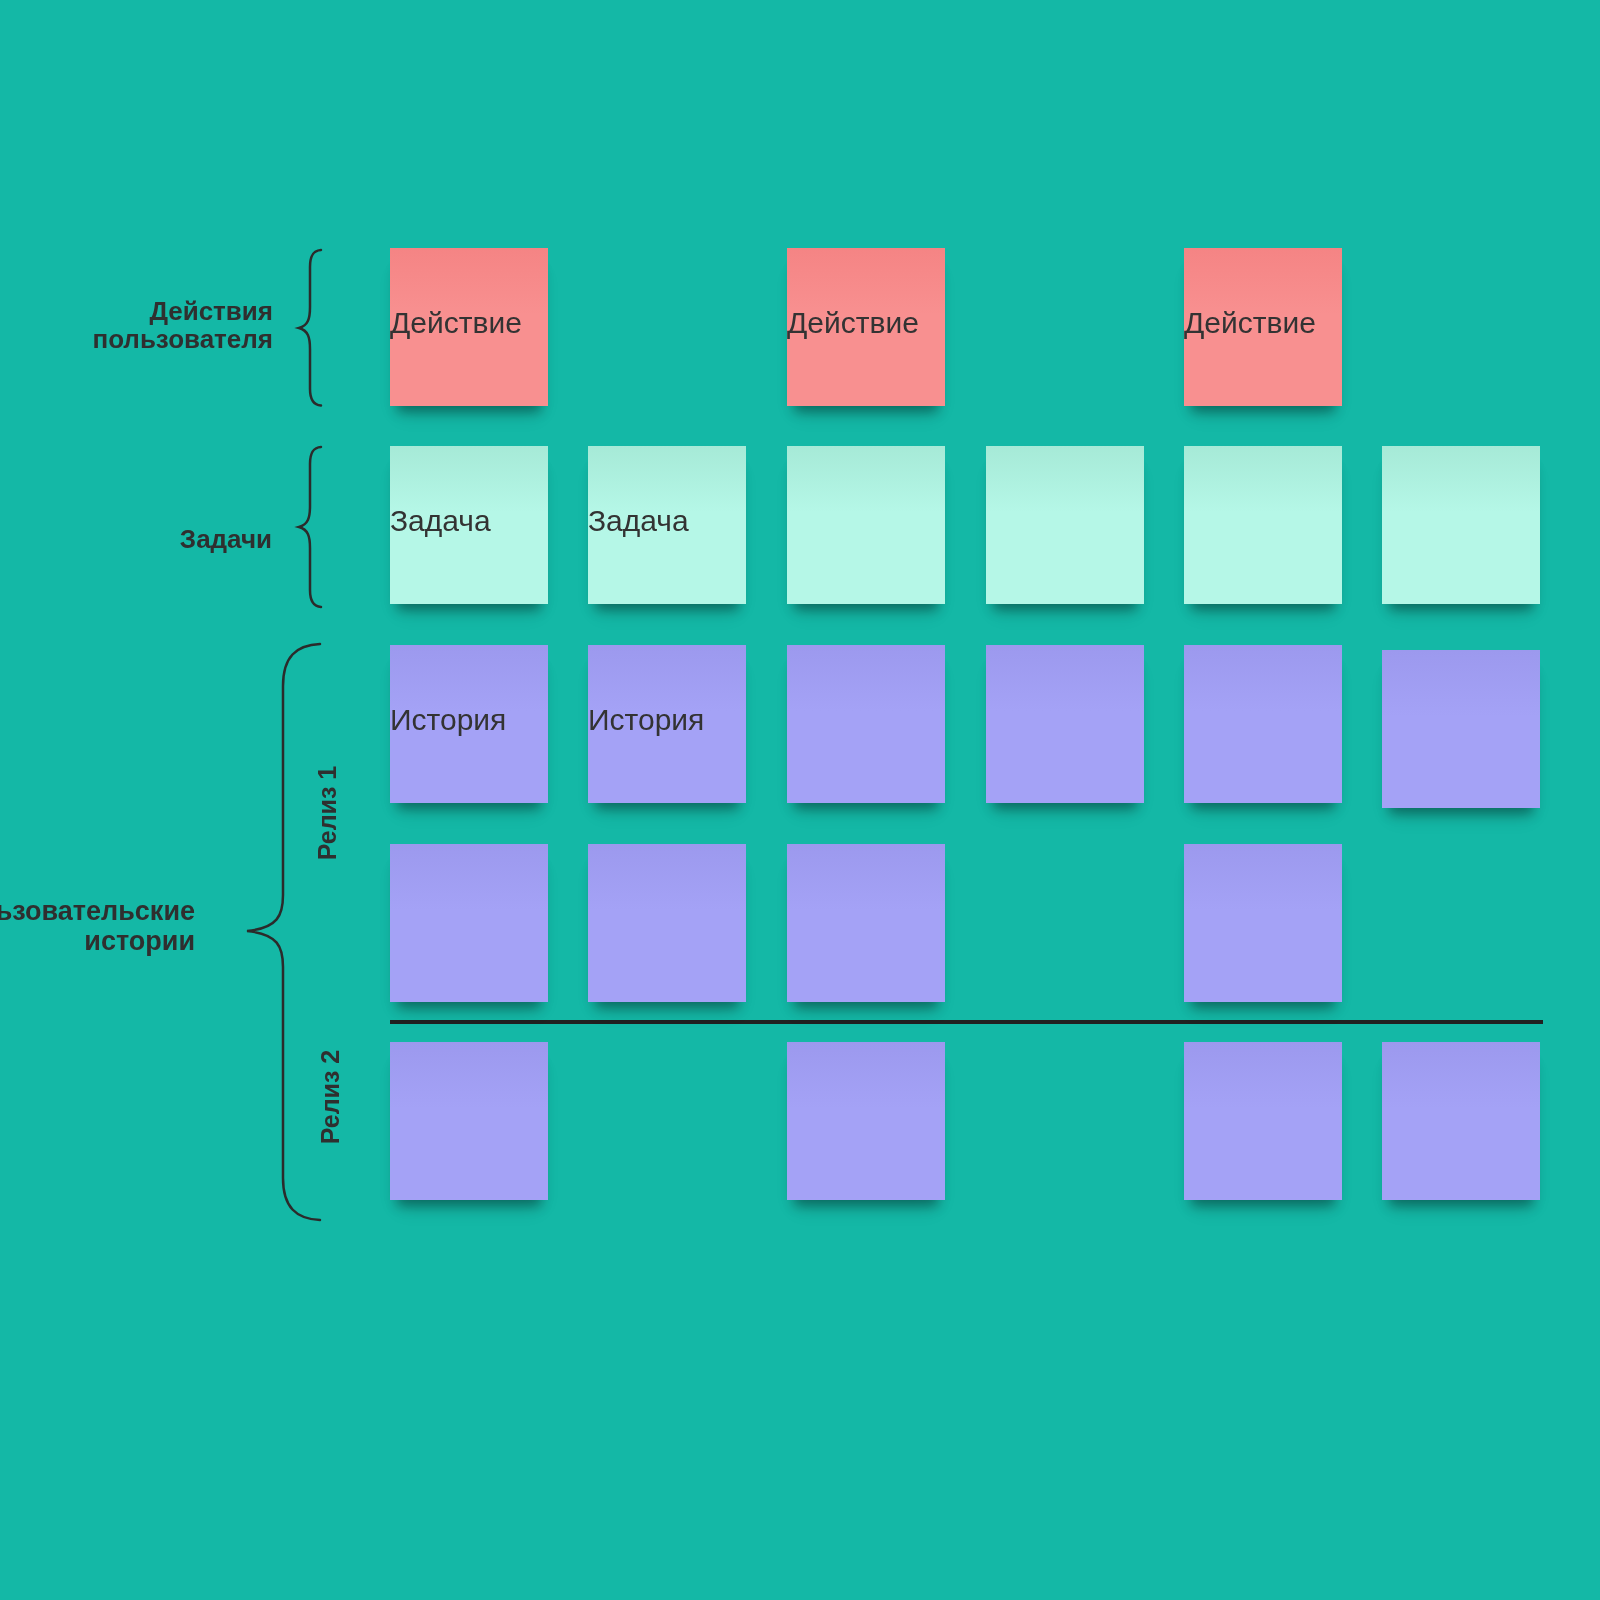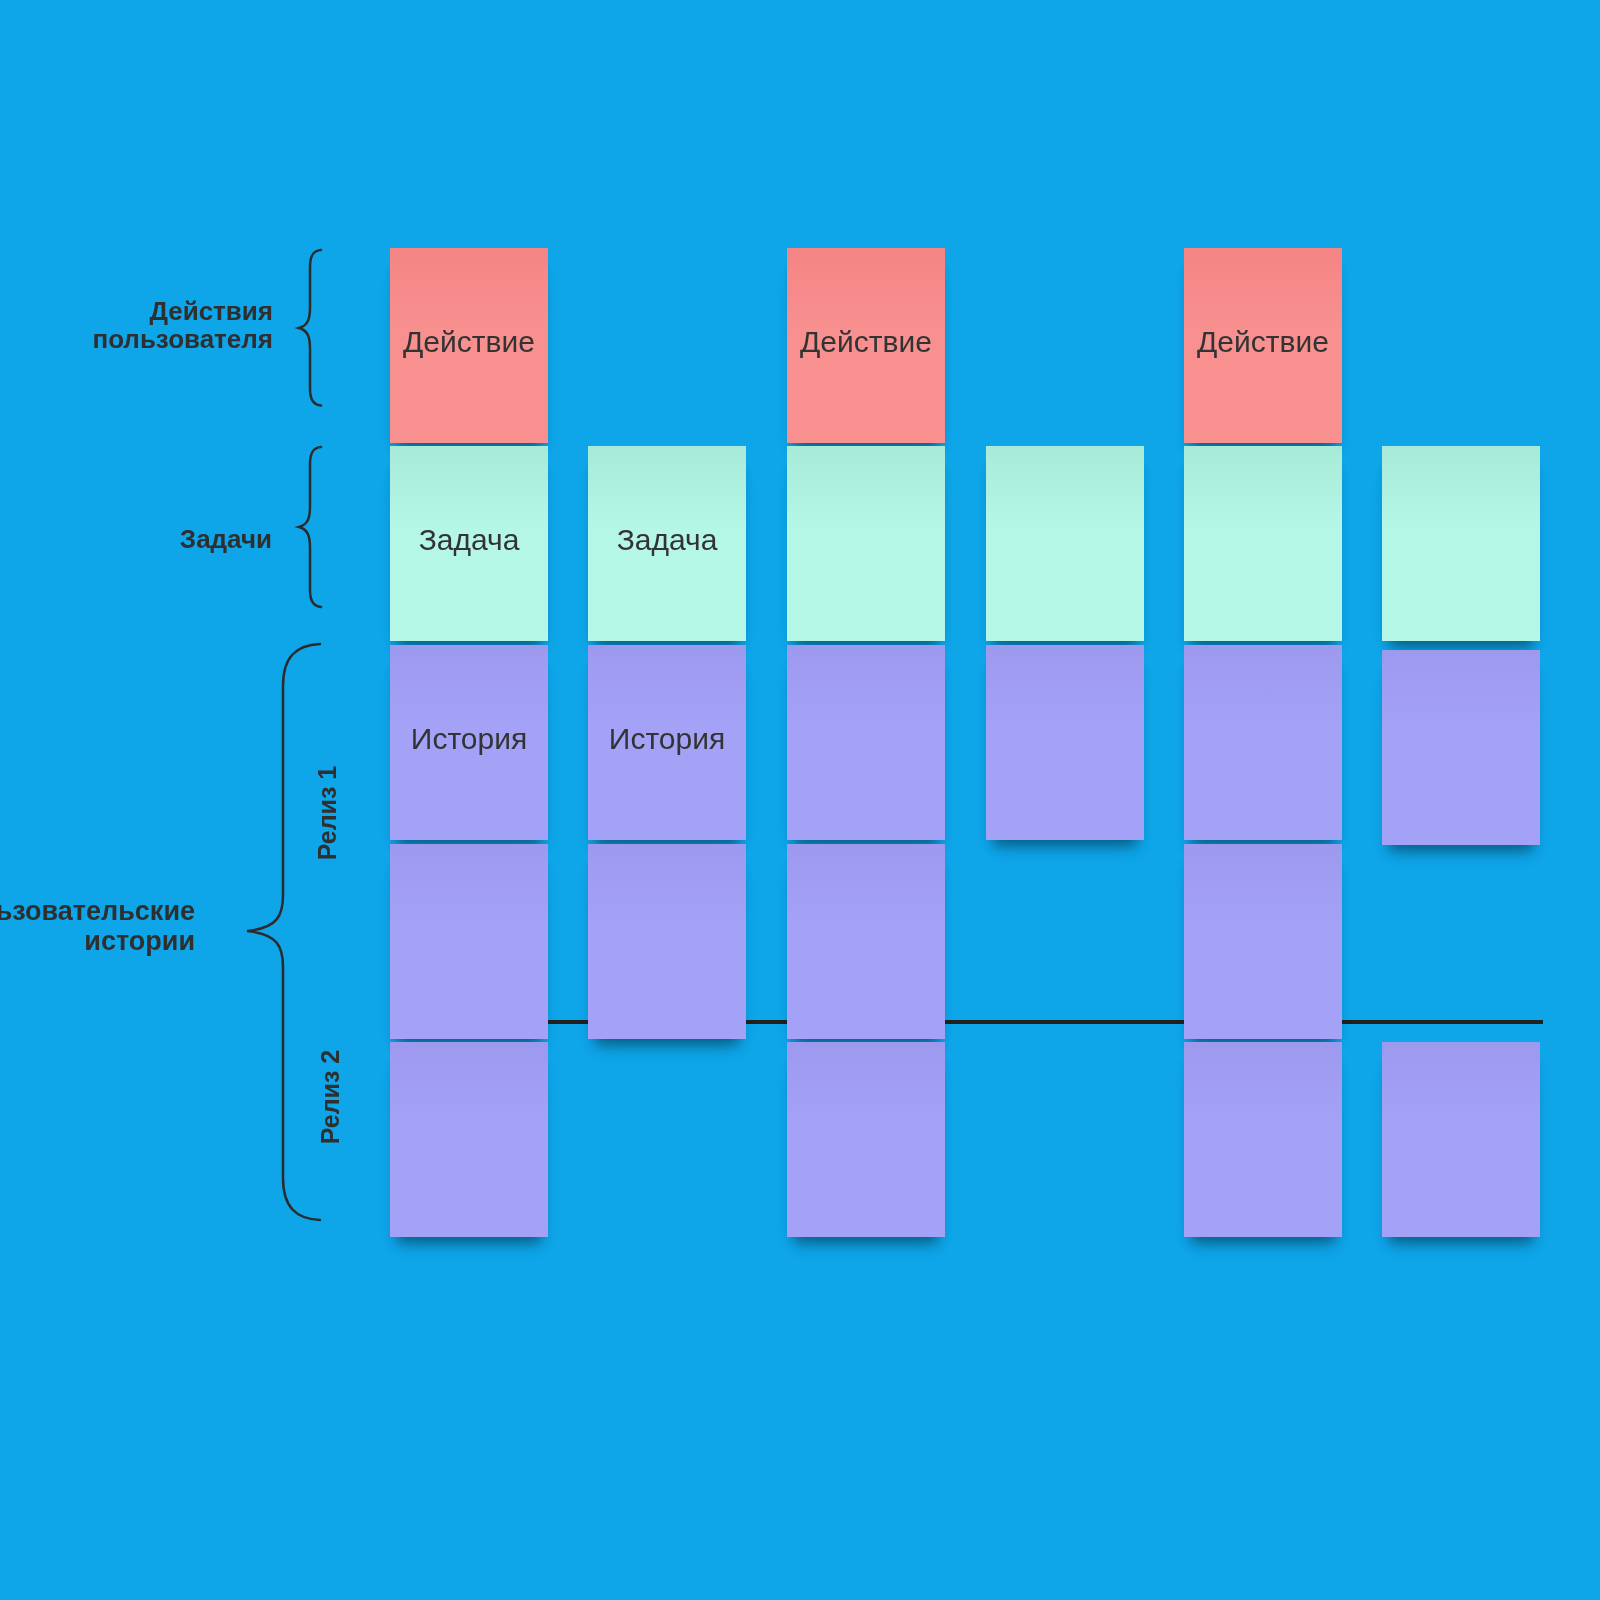--- a/index.html
+++ b/index.html
@@ -5,27 +5,27 @@
   html, body { margin: 0; padding: 0; }
   body {
     width: 1600px; height: 1600px;
     background: #ffffff;
     overflow: hidden;
     font-family: "Liberation Sans", "DejaVu Sans", sans-serif;
   }
   #board {
     position: relative;
     width: 1600px; height: 1600px;
-    background: #0ea5e9;
+    background: #14b8a6;
     overflow: hidden;
   }
   .note {
     position: absolute;
-    width: 158px; height: 195px;
-    display: flex; align-items: center; justify-content: center;
+    width: 158px; height: 158px;
+    display: flex; align-items: center; justify-content: flex-start;
     padding-bottom: 8px; box-sizing: border-box;
     font-size: 30px;
     color: var(--note-text, #333);
     box-shadow: 0 13px 11px -7px rgba(0,0,0,0.33), 0 16px 20px -10px rgba(0,0,0,0.16);
     white-space: nowrap;
   }
   .side-label {
     position: absolute;
     text-align: right;
     font-weight: bold;

